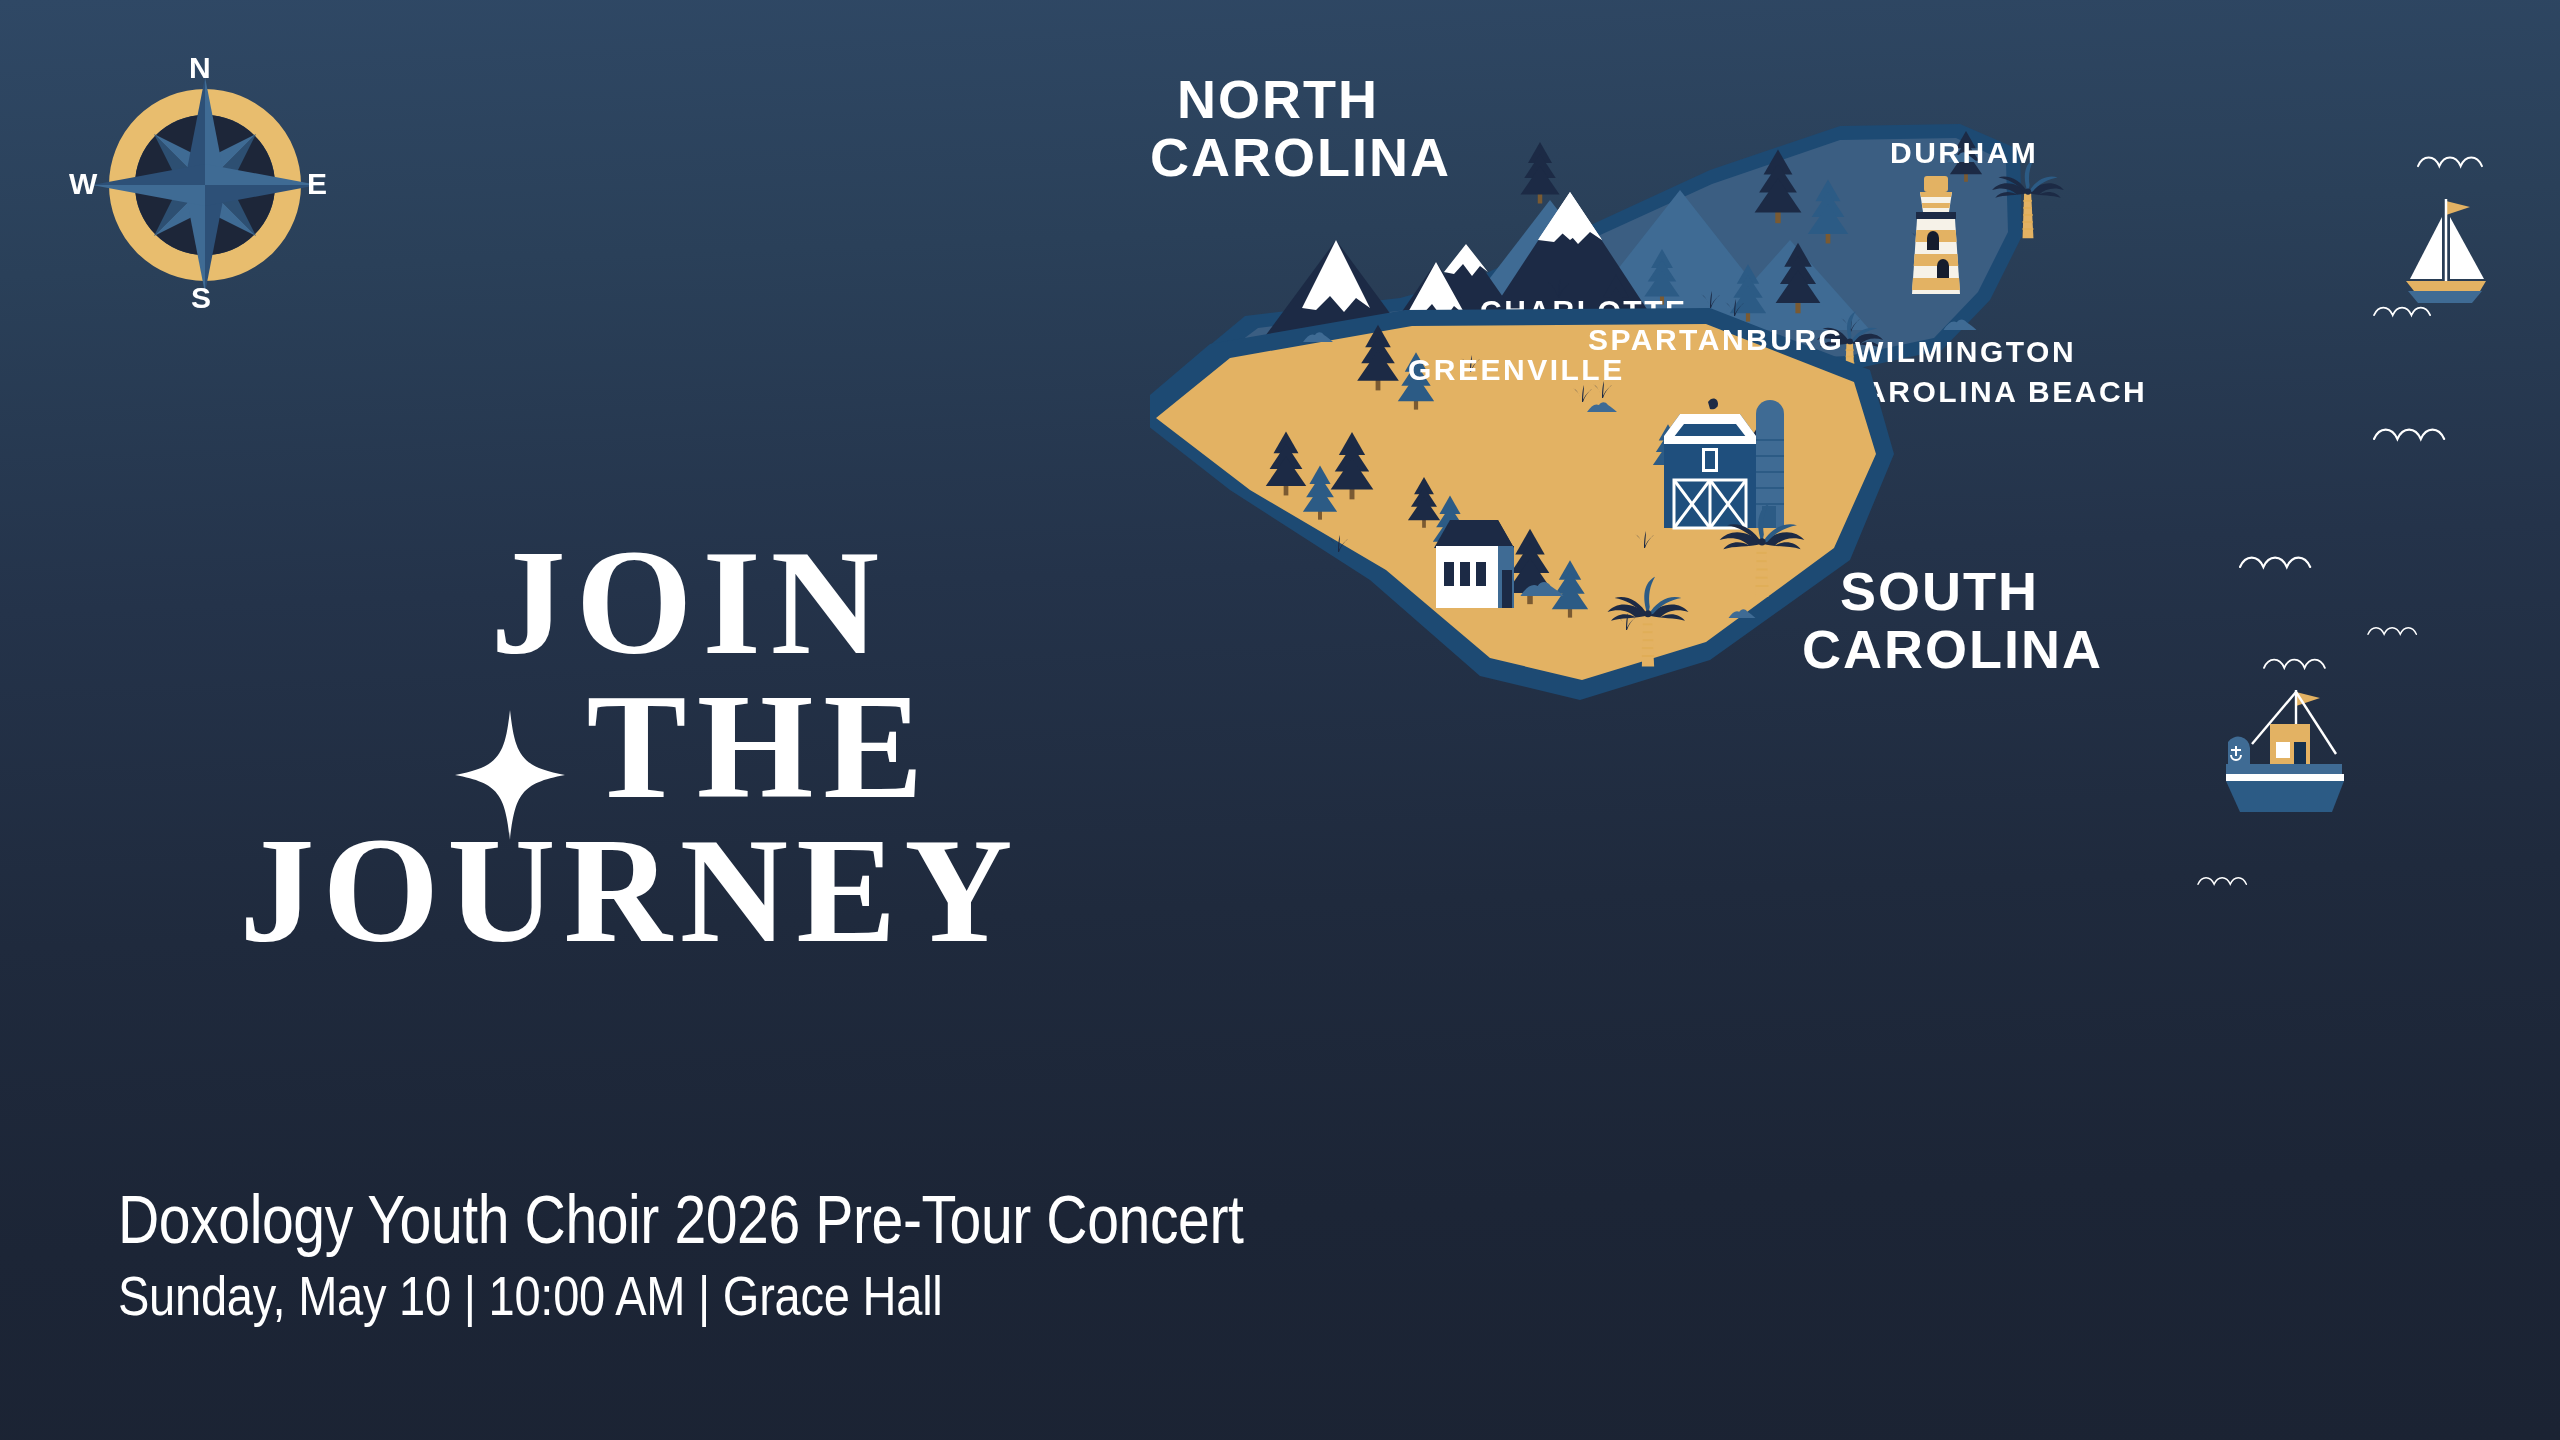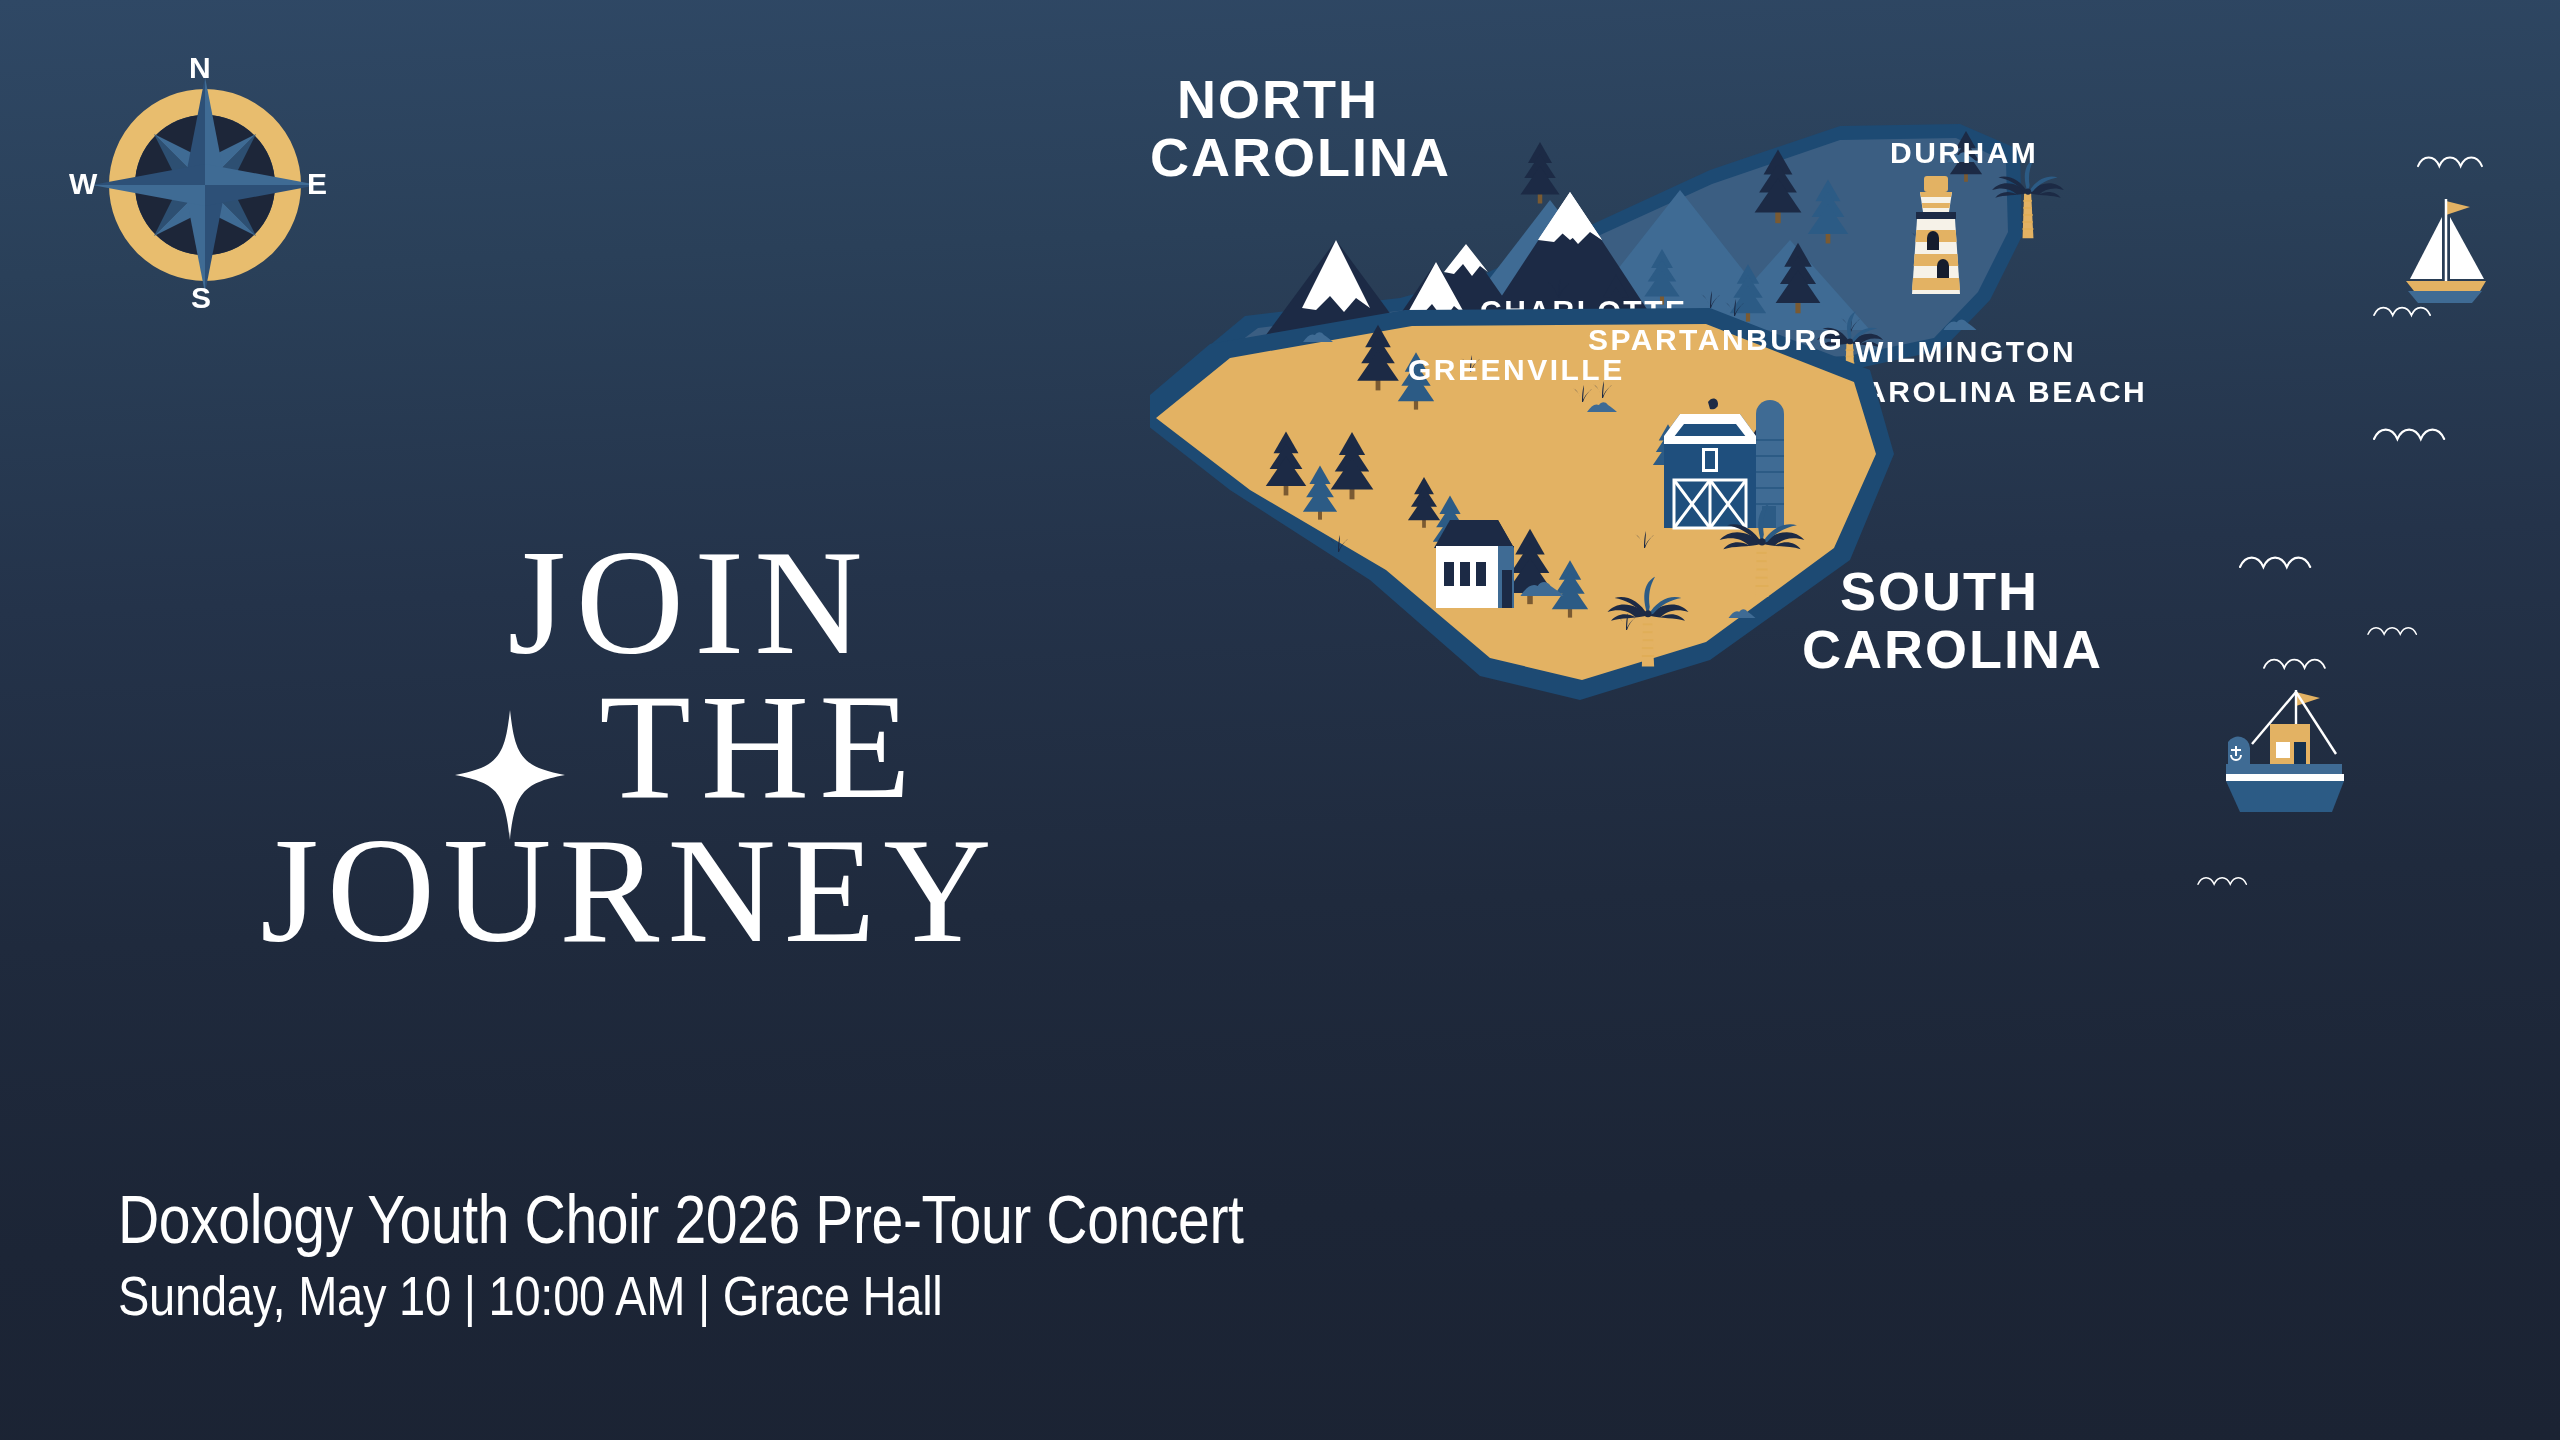--- a/index.html
+++ b/index.html
@@ -39,21 +39,21 @@
   .cl-e { left: 247px; top: 124px; }
 
   
   #headline {
     position: absolute;
     left: 0px;
     top: 530px;
     width: 1260px;
     color: #ffffff;
     font-family: "Liberation Serif", "DejaVu Serif", serif;
-    font-weight: normal;
+    font-weight: bold;
     line-height: 0.96;
     text-align: center;
   }
   .hl-row {
     display: block;
     white-space: nowrap;
   }
   .hl-1 { font-size: 150px; letter-spacing: 10px; padding-left: 120px; }
   .hl-2 { font-size: 150px; letter-spacing: 10px; padding-left: 260px; }
   .hl-3 { font-size: 150px; letter-spacing: 8px;  }

